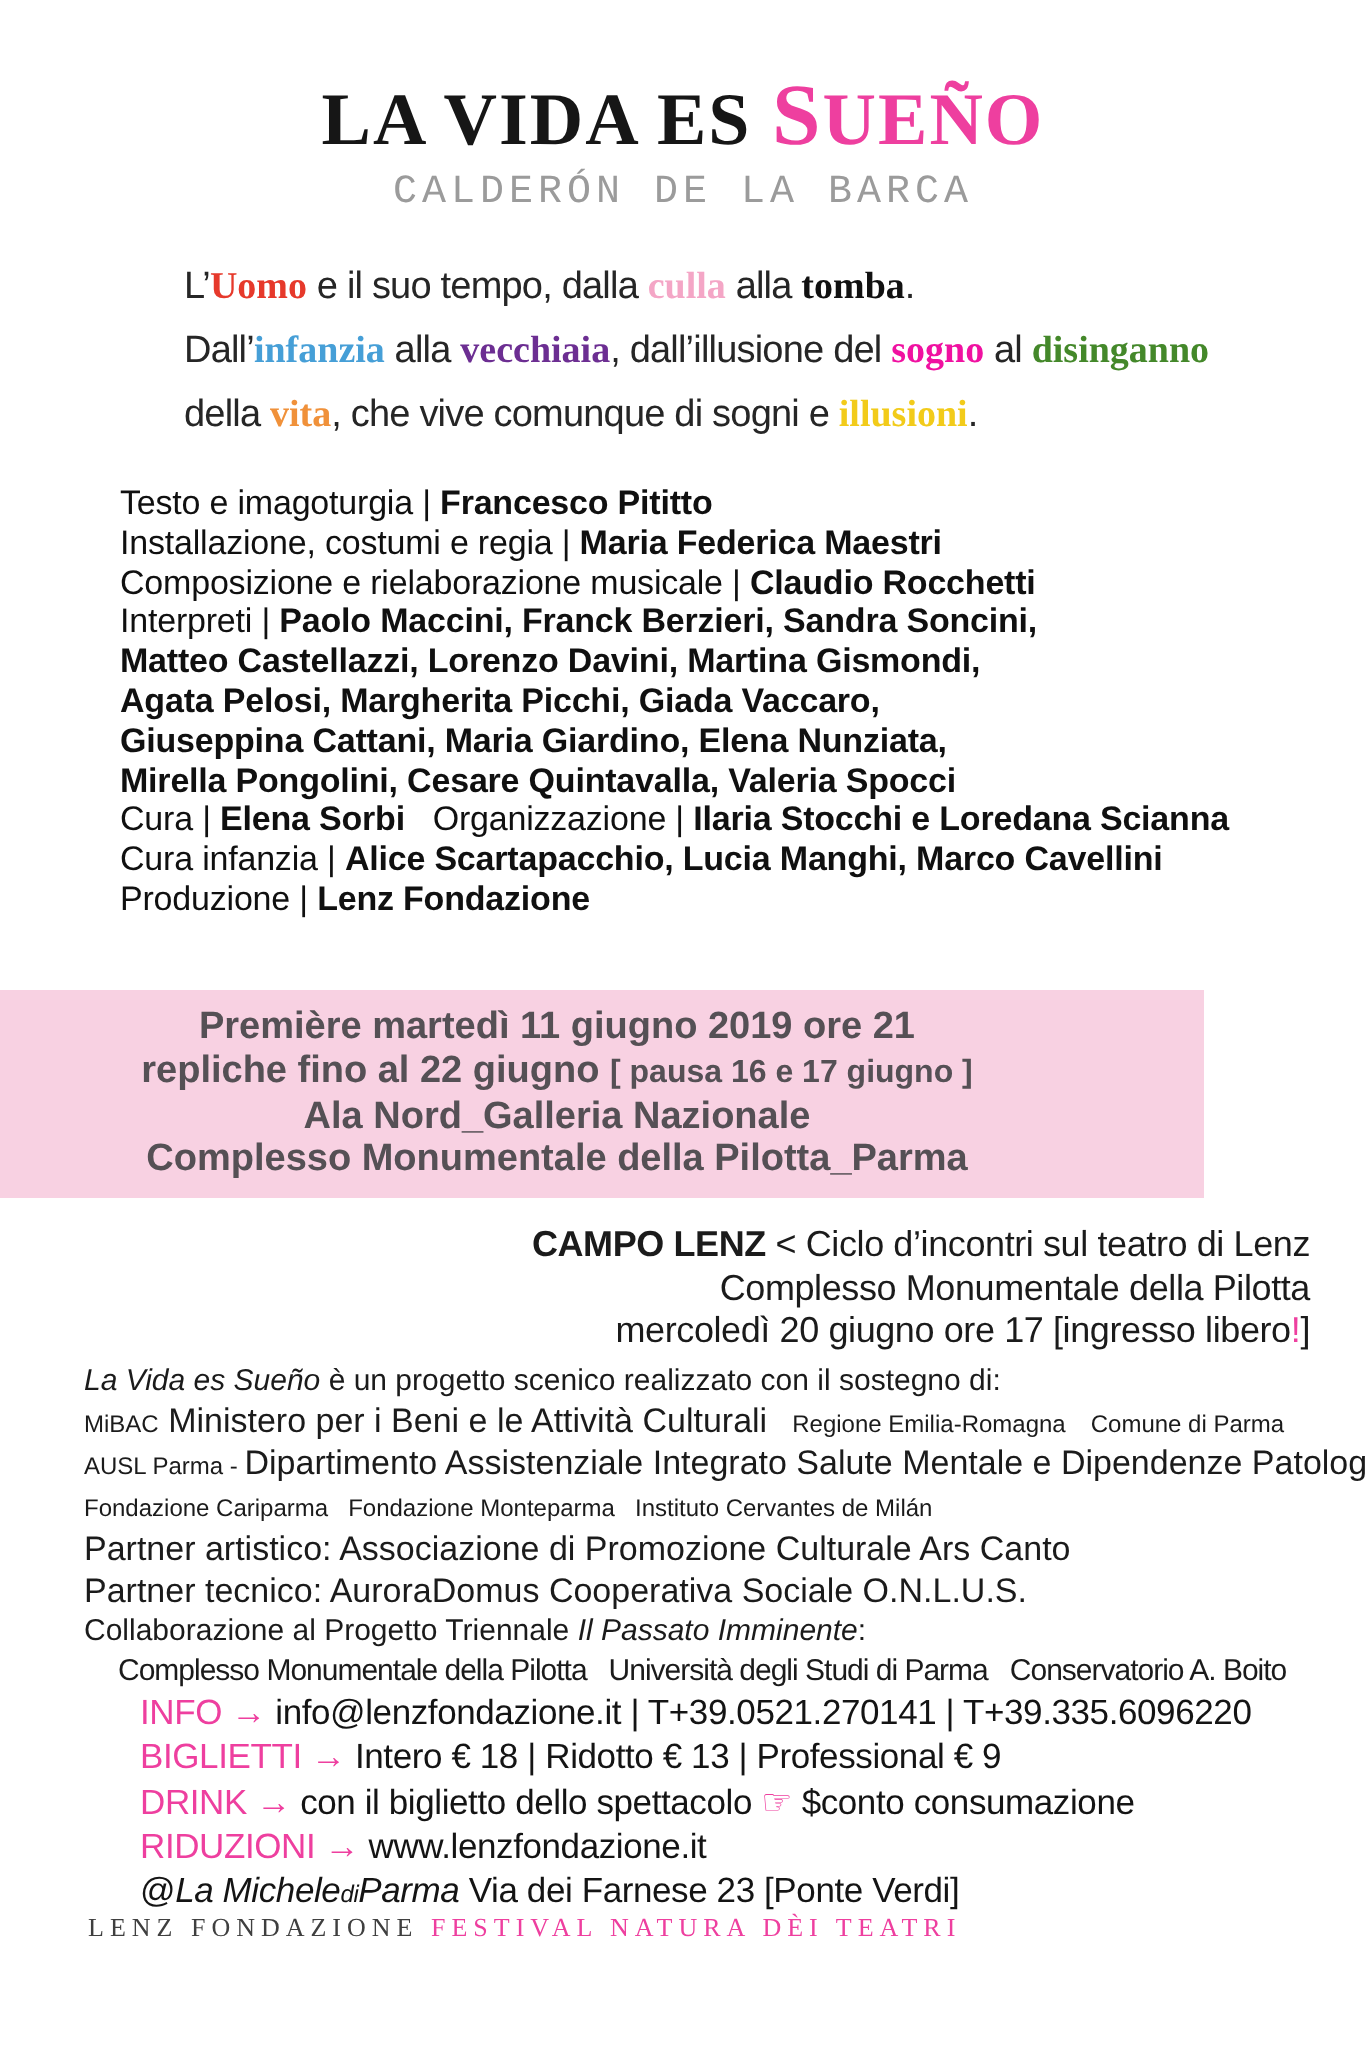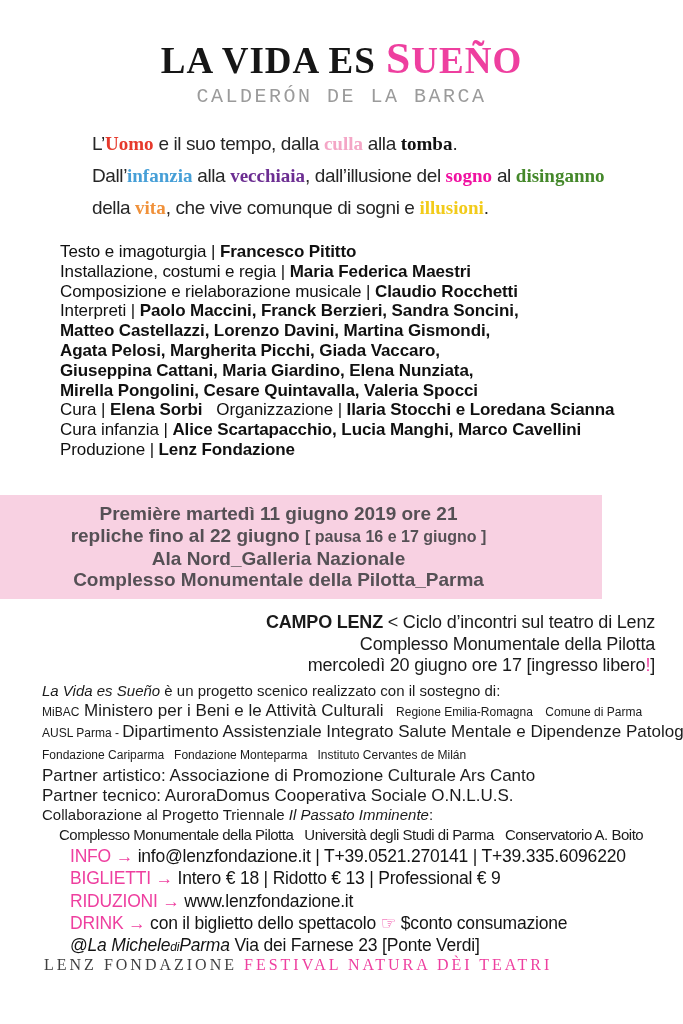--- a/index.html
+++ b/index.html
@@ -32,21 +32,21 @@
   .sponsors .lg{font-size:12px;}
   .sponsors .sm{font-size:17px;}
   .sponsors .md{font-size:17px;}
   .sponsors .md2{font-size:15px;letter-spacing:-0.5px;margin-left:17px;}
 
   
   .info{position:absolute;top:845px;left:50px;font-size:17.5px;line-height:22.3px;letter-spacing:-0.2px;color:#141414;margin-left:20px;}
   .tiny{font-size:12px;}
 
   
-  .footer{position:absolute;top:956px;left:44px;font-family:"Liberation Serif",serif;font-size:16px;letter-spacing:3px;color:var(--c-footer-dark);white-space:pre;}
+  .footer{position:absolute;top:956px;left:44px;font-family:"Liberation Serif",serif;font-size:13px;letter-spacing:3px;color:var(--c-footer-dark);white-space:pre;}
 
   
   .b{font-weight:bold;}
   .i{font-style:italic;}
   .pinktxt{color:var(--c-pink);}
   .red{color:var(--c-red);}
   .lightpink{color:var(--c-lightpink);}
   .black{color:#111111;}
   .blue{color:var(--c-blue);}
   .purple{color:var(--c-purple);}
@@ -105,20 +105,20 @@
       <div class="line"><span class="lg">Fondazione Cariparma   Fondazione Monteparma   Instituto Cervantes de Milán</span></div>
       <div class="line"><span class="sm">Partner artistico: </span><span class="md">Associazione di Promozione Culturale Ars Canto</span></div>
       <div class="line"><span class="sm">Partner tecnico: </span><span class="md">AuroraDomus Cooperativa Sociale O.N.L.U.S.</span></div>
       <div class="line"><span>Collaborazione al Progetto Triennale </span><span class="i">Il Passato Imminente</span><span>:</span></div>
       <div class="line"><span class="md2">Complesso Monumentale della Pilotta   Università degli Studi di Parma   Conservatorio A. Boito</span></div>
     </section>
 
   <section class="info">
       <div class="line"><span class="pinktxt">INFO</span><span class="pinktxt"> → </span><span>info@lenzfondazione.it | T+39.0521.270141 | T+39.335.6096220</span></div>
       <div class="line"><span class="pinktxt">BIGLIETTI</span><span class="pinktxt"> → </span><span>Intero € 18 | Ridotto € 13 | Professional € 9</span></div>
+      <div class="line"><span class="pinktxt">DRINK</span><span class="pinktxt"> → </span><span>con il biglietto dello spettacolo </span><span class="pinktxt">☞</span><span> $conto consumazione</span></div>
       <div class="line"><span class="pinktxt">RIDUZIONI</span><span class="pinktxt"> → </span><span>www.lenzfondazione.it</span></div>
-      <div class="line"><span class="pinktxt">DRINK</span><span class="pinktxt"> → </span><span>con il biglietto dello spettacolo </span><span class="pinktxt">☞</span><span> $conto consumazione</span></div>
       <div class="line"><span>@</span><span class="i">La Michele</span><span class="i tiny">di</span><span class="i">Parma</span><span> Via dei Farnese 23 [Ponte Verdi]</span></div>
     </section>
 
   <footer class="footer"><span>LENZ FONDAZIONE </span><span class="pinktxt">FESTIVAL NATURA DÈI TEATRI</span></footer>
 
 </div>
 
 </body></html>

